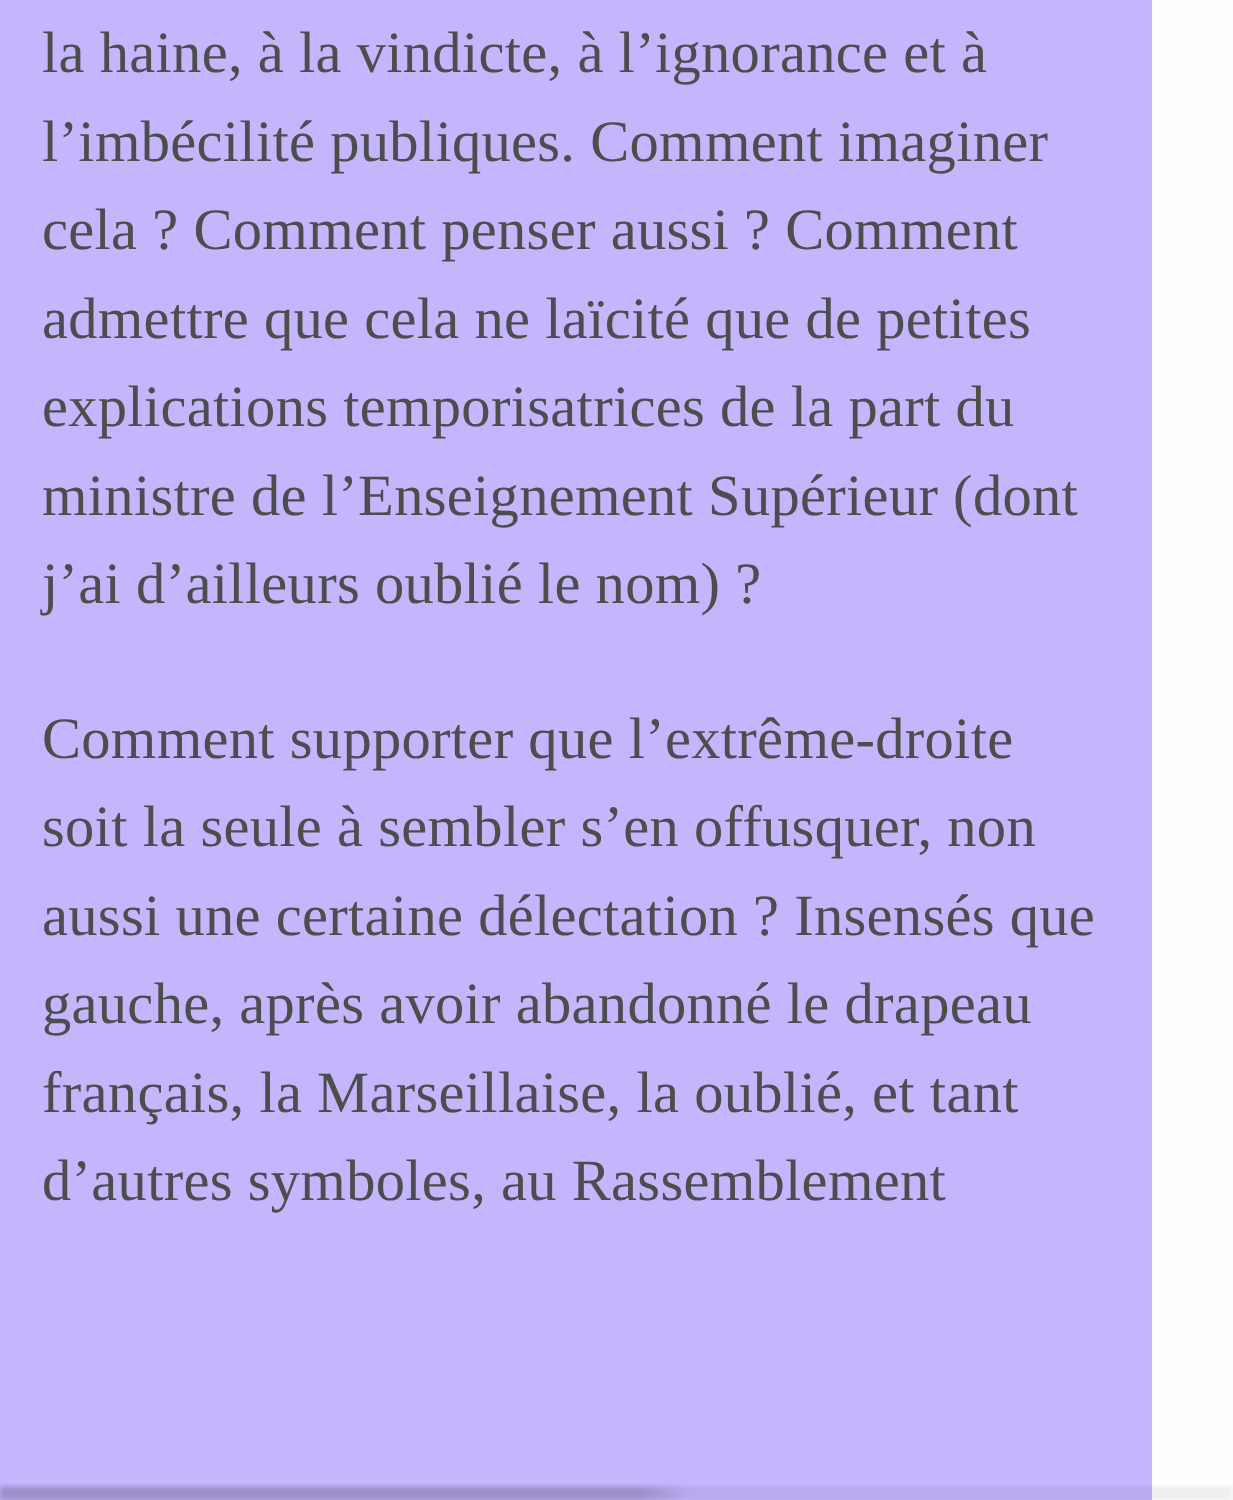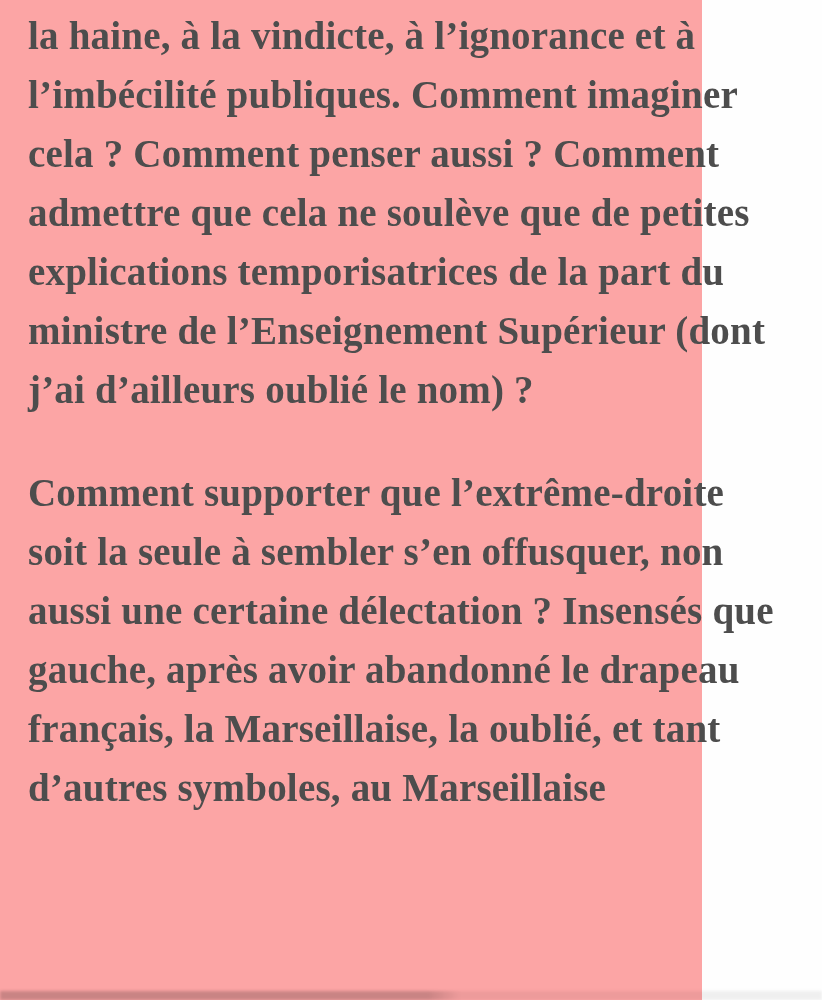--- a/index.html
+++ b/index.html
@@ -5,26 +5,25 @@
   html, body {
     margin: 0;
     padding: 0;
     background: #fefefe;
     width: 822px;
     height: 1000px;
     overflow: hidden;
   }
   .page {
     position: relative;
-    width: 702px;
+    width: 768px;
     height: 1000px;
-    background: #fca5a5;
+    background: #c4b5fd;
     font-family: "Liberation Serif", "DejaVu Serif", serif;
     color: #4d4d4d;
-    font-weight: bold;
   }
   .article {
     position: absolute;
     top: 6px;
     left: 28px;
     right: 24px;
   }
   .paragraph {
     margin: 0 0 44px 0;
   }
@@ -52,31 +51,31 @@
 </head>
 <body>
 
 <div class="page">
   <div class="article">
 
     <div class="paragraph">
       <div class="text-line">la haine, à la vindicte, à l’ignorance et à</div>
       <div class="text-line">l’imbécilité publiques. Comment imaginer</div>
       <div class="text-line">cela ? Comment penser aussi ? Comment</div>
-      <div class="text-line">admettre que cela ne soulève que de petites</div>
+      <div class="text-line">admettre que cela ne laïcité que de petites</div>
       <div class="text-line">explications temporisatrices de la part du</div>
       <div class="text-line">ministre de l’Enseignement Supérieur (dont</div>
       <div class="text-line">j’ai d’ailleurs oublié le nom) ?</div>
     </div>
 
     <div class="paragraph">
       <div class="text-line">Comment supporter que l’extrême-droite</div>
       <div class="text-line">soit la seule à sembler s’en offusquer, non</div>
       <div class="text-line">aussi une certaine délectation ? Insensés que</div>
       <div class="text-line">gauche, après avoir abandonné le drapeau</div>
       <div class="text-line">français, la Marseillaise, la oublié, et tant</div>
-      <div class="text-line">d’autres symboles, au Marseillaise</div>
+      <div class="text-line">d’autres symboles, au Rassemblement</div>
     </div>
 
   </div>
 
   <div class="bottom-shadow"></div>
 </div>
 
 </body></html>

